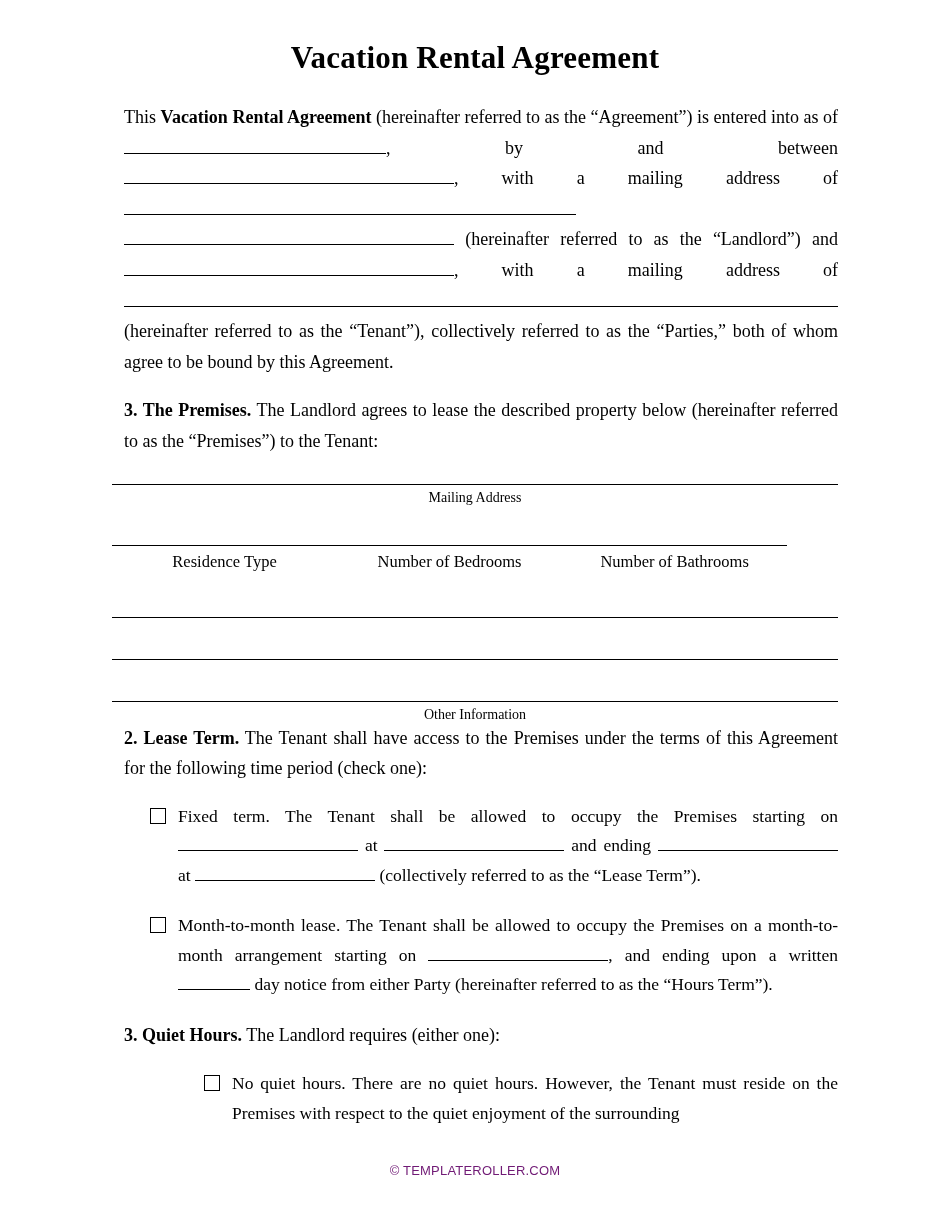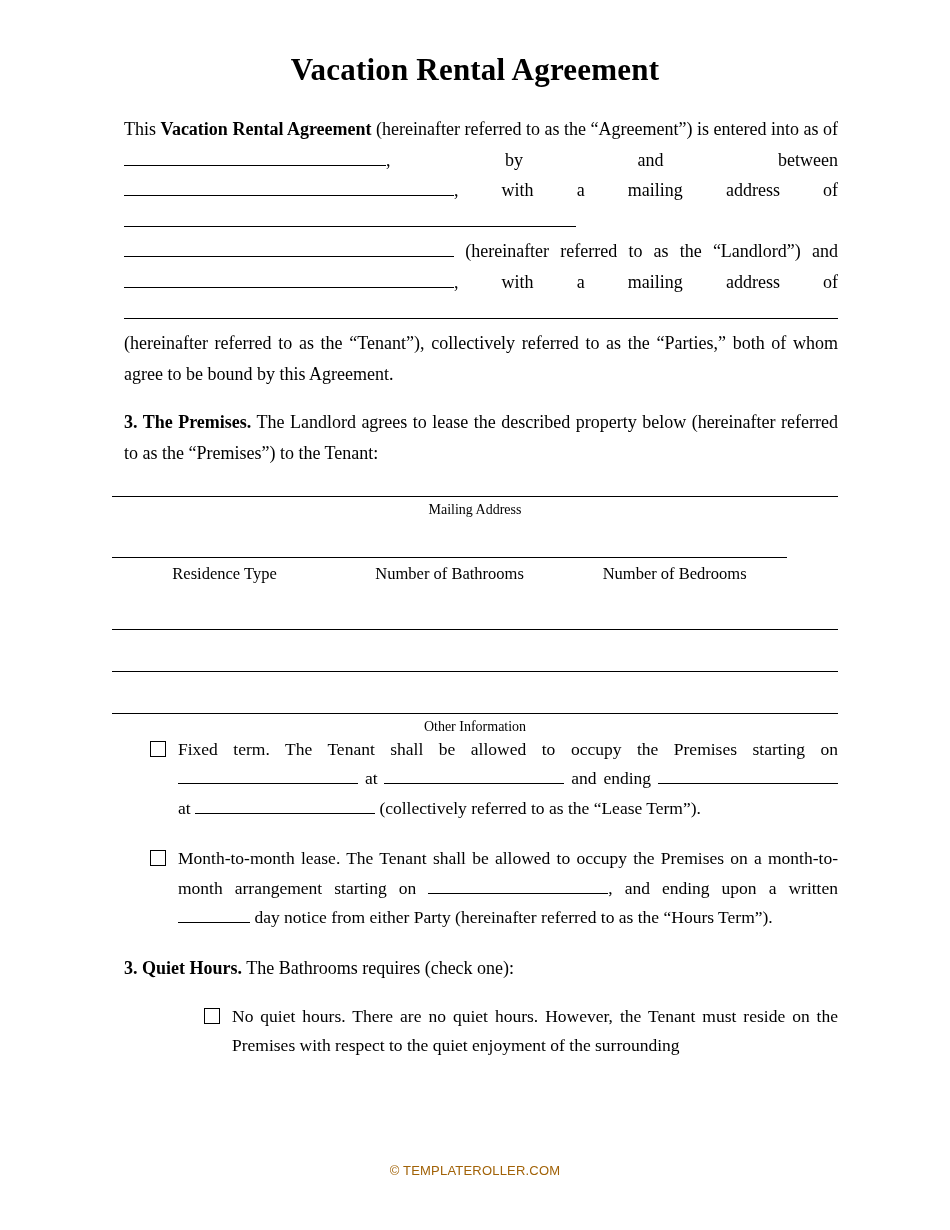--- a/index.html
+++ b/index.html
@@ -12,21 +12,21 @@
     height: 1230px;
     font-family: "Liberation Serif", serif;
     color: #000000;
     position: relative;
     overflow: hidden;
   }
   .page {
     width: 950px;
     height: 1230px;
     box-sizing: border-box;
-    padding: 40px 112px 0 112px;
+    padding: 28px 112px 0 112px;
     position: relative;
   }
   h1.doc-title {
     font-size: 31px;
     font-weight: bold;
     text-align: center;
     margin: 12px 0 26px 0;
     letter-spacing: 0.2px;
   }
   p.para {
@@ -108,21 +108,21 @@
   .sec2 { margin-top: 28px; }
   .sec3 { margin-top: 26px; }
   .footer {
     position: absolute;
     left: 0;
     right: 0;
     bottom: 52px;
     text-align: center;
     font-family: "Liberation Sans", sans-serif;
     font-size: 13px;
-    color: #a16207;
+    color: #701a75;
     letter-spacing: 0.2px;
   }
 </style>
 </head>
 <body>
 
 <div class="page">
 
   <h1 class="doc-title">Vacation Rental Agreement</h1>
 
@@ -134,48 +134,49 @@
     <div class="rule-full"></div>
     <div class="caption">Mailing Address</div>
 
     <div class="three-col">
       <div class="col">
         <div class="line"></div>
         <div class="cap">Residence Type</div>
       </div>
       <div class="col">
         <div class="line"></div>
-        <div class="cap">Number of Bathrooms</div>
+        <div class="cap">Number of Bedrooms</div>
       </div>
       <div class="col">
         <div class="line"></div>
-        <div class="cap">Number of Bedrooms</div>
+        <div class="cap">Number of Bathrooms</div>
       </div>
     </div>
 
     <div class="other-lines">
       <div class="rule-full"></div>
       <div class="rule-full"></div>
       <div class="rule-full last"></div>
       <div class="caption">Other Information</div>
     </div>
   </div>
 
+  <p class="para sec2"><span class="section-head">2. Lease Term.</span><span> The Tenant shall have access to the Premises under the terms of this Agreement for the following time period (check one):</span></p>
 
   <div class="checkitem">
     <span class="checkbox"></span>
     <span class="ctext"><span>Fixed term. The Tenant shall be allowed to occupy the Premises starting on </span><span class="blank b-md"></span><span> at </span><span class="blank b-md"></span><span> and ending </span><span class="blank b-md"></span><span>at </span><span class="blank b-md"></span><span> (collectively referred to as the “Lease Term”).</span></span>
   </div>
 
   <div class="checkitem">
     <span class="checkbox"></span>
     <span class="ctext"><span>Month-to-month lease. The Tenant shall be allowed to occupy the Premises on a month-to-month arrangement starting on </span><span class="blank b-md"></span><span>, and ending upon a written </span><span class="blank b-72"></span><span> day notice from either Party (hereinafter referred to as the “Hours Term”).</span></span>
   </div>
 
-  <p class="para sec3"><span class="section-head">3. Quiet Hours.</span><span> The Bathrooms requires (check one):</span></p>
+  <p class="para sec3"><span class="section-head">3. Quiet Hours.</span><span> The Landlord requires (either one):</span></p>
 
   <div class="checkitem indent2">
     <span class="checkbox"></span>
     <span class="ctext">No quiet hours. There are no quiet hours. However, the Tenant must reside on the Premises with respect to the quiet enjoyment of the surrounding</span>
   </div>
 
   <div class="footer">© TEMPLATEROLLER.COM</div>
 </div>
 
 </body></html>

